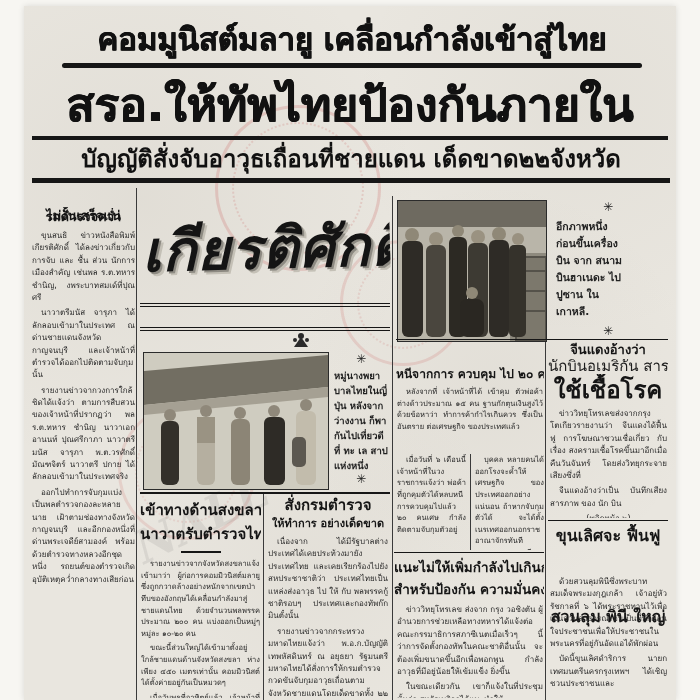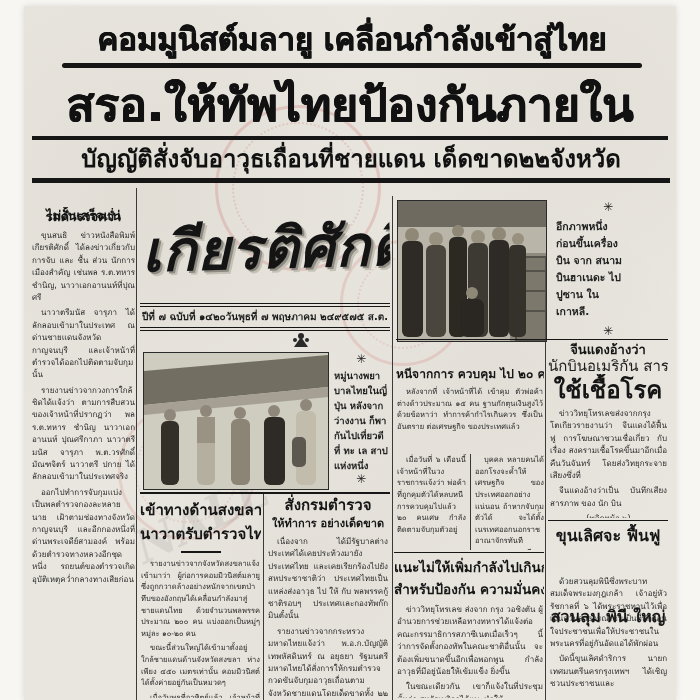--- a/index.html
+++ b/index.html
@@ -60,34 +60,29 @@
   <div class="abs rule" style="left:32px;top:178px;width:638px;height:5px;"></div>
 
   <div class="abs vrule" style="left:136px;top:188px;height:512px;"></div>
   <div class="abs vrule" style="left:392px;top:196px;height:504px;"></div>
   <div class="abs vrule" style="left:545px;top:340px;height:360px;"></div>
   <div class="abs vrule" style="left:263px;top:492px;height:208px;"></div>
 
   <div class="abs headline" style="left:32px;top:208px;width:103px;font-size:13px;line-height:17px;">รถตำรวจคว่ำ</div>
   <div class="abs headline" style="left:32px;top:207px;width:103px;font-size:13px;line-height:17px;">ไม่งั้นเสร็จแน่</div>
   <div class="abs bodytext" style="left:32px;top:230px;width:103px;height:468px;">
-    <p>ขุนสนธิ ข่าวหนังสือพิมพ์ เกียรติศักดิ์ ได้ลงข่าวเกี่ยวกับ การจับ และ ชื้น ส่วน นักการเมืองสำคัญ เช่นพล ร.ต.ทหารชำนิญ, นาวาเอกอานนท์ที่ปุณศรี</p>
+    <p>ขุนสนธิ ข่าวหนังสือพิมพ์ เกียรติศักดิ์ ได้ลงข่าวเกี่ยวกับ การจับ และ ชื้น ส่วน นักการเมืองสำคัญ เช่นพล ร.ต.ทหารชำนิญ, งพระบาทสมเด์ที่ปุณศรี</p>
     <p>นาวาตรีมนัส จารุภา ได้ลักลอบเข้ามาในประเทศ ณ ด่านชายแดนจังหวัดกาญจนบุรี และเจ้าหน้าที่ตำรวจได้ออกไปติดตามจับกุมนั้น</p>
     <p>รายงานข่าวจากวงการใกล้ชิดได้แจ้งว่า ตามการสืบสวนของเจ้าหน้าที่ปรากฏว่า พล ร.ต.ทหาร ชำนิญ นาวาเอกอานนท์ ปุณศรีกาภา นาวาตรีมนัส จารุภา พ.ต.วรศักดิ์ มัณฑจิตร์ นาวาตรี ปกาย ได้ลักลอบเข้ามาในประเทศจริง</p>
     <p>ออกไปทำการจับกุมแบ่งเป็นพลตำรวจกองละหลายนาย เฝ้าตามช่องทางจังหวัดกาญจนบุรี และอีกกองหนึ่งที่ด่านพระเจดีย์สามองค์ พร้อมด้วยตำรวจทางหลวงอีกชุดหนึ่ง รถยนต์ของตำรวจเกิดอุบัติเหตุคว่ำกลางทางเสียก่อน</p>
   </div>
 
   <div class="abs masthead" style="left:142px;top:196px;width:248px;height:104px;line-height:104px;">เกียรติศักดิ์</div>
   <div class="abs rule" style="left:140px;top:303px;width:250px;height:1px;"></div>
   <div class="abs rule" style="left:140px;top:306px;width:250px;height:1px;"></div>
-  <div class="abs dateline" style="left:142px;top:309px;width:246px;height:16px;">
-    <span>ปีที่ ๗   ฉบับที่ ๑๔๒๐</span>
-    <span>วันพุธที่ ๗ พฤษภาคม ๒๔๙๕</span>
-    <span>๗๕ ส.ต.</span>
-  </div>
   <div class="abs rule" style="left:140px;top:327px;width:250px;height:1px;"></div>
   <div class="abs rule" style="left:140px;top:330px;width:250px;height:1px;"></div>
   <svg class="abs" style="left:292px;top:332px;" width="18" height="16">
     <g fill="#2a2a2a">
         <circle cx="9" cy="4" r="3"></circle>
         <path d="M2 15 L9 5 L16 15 Z"></path>
         <circle cx="3" cy="8" r="2"></circle>
         <circle cx="15" cy="8" r="2"></circle>
       </g>
   </svg>

